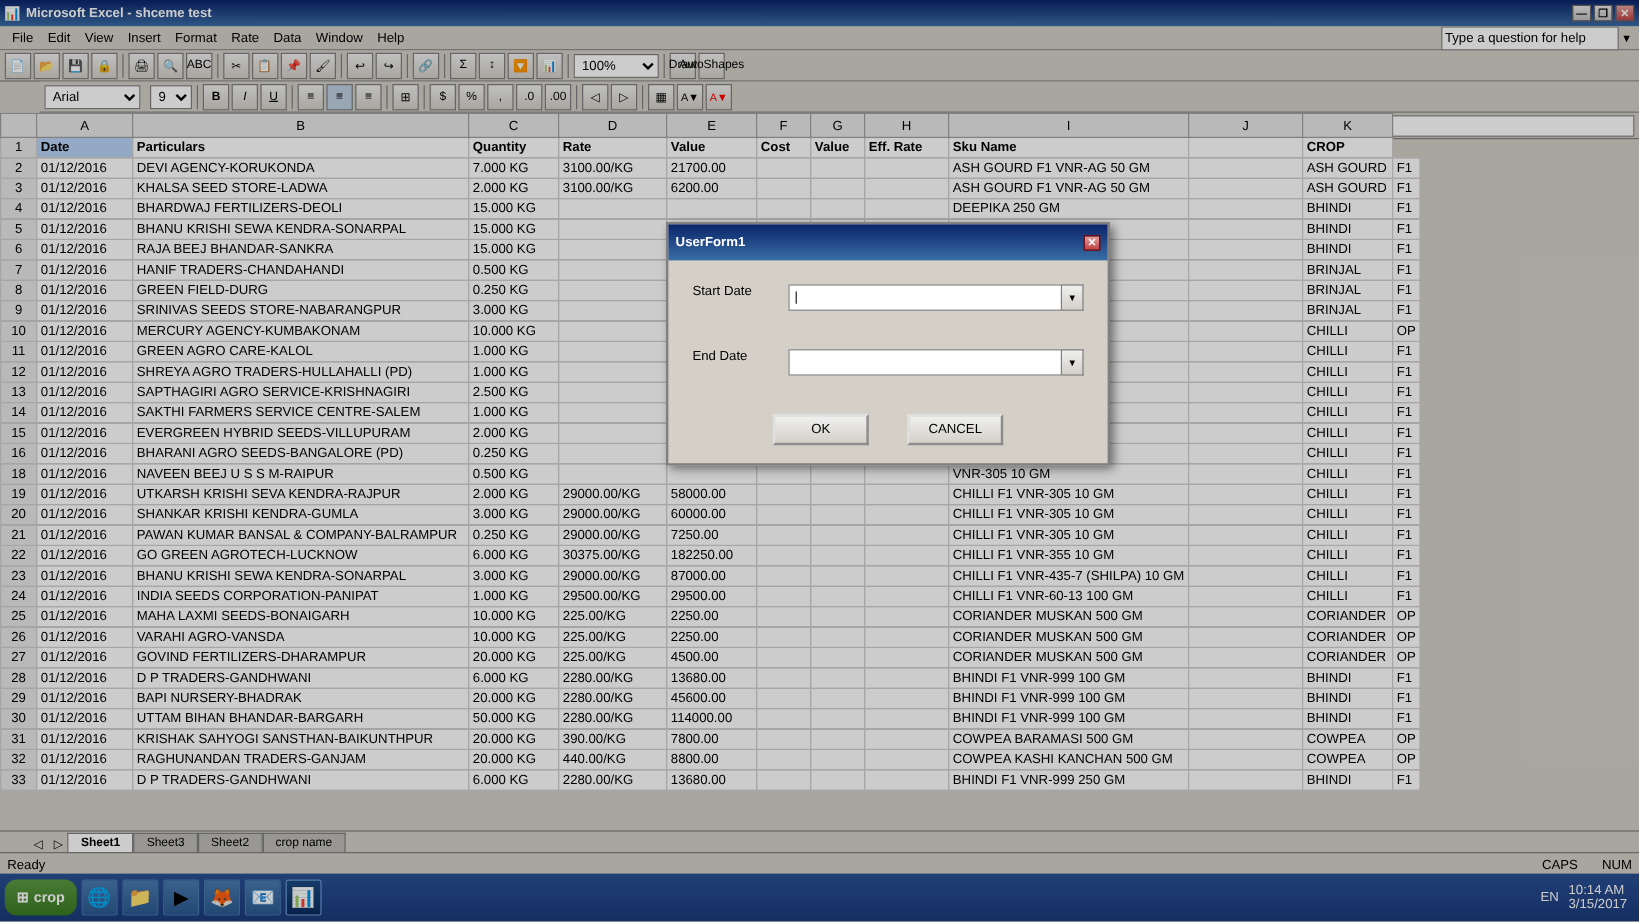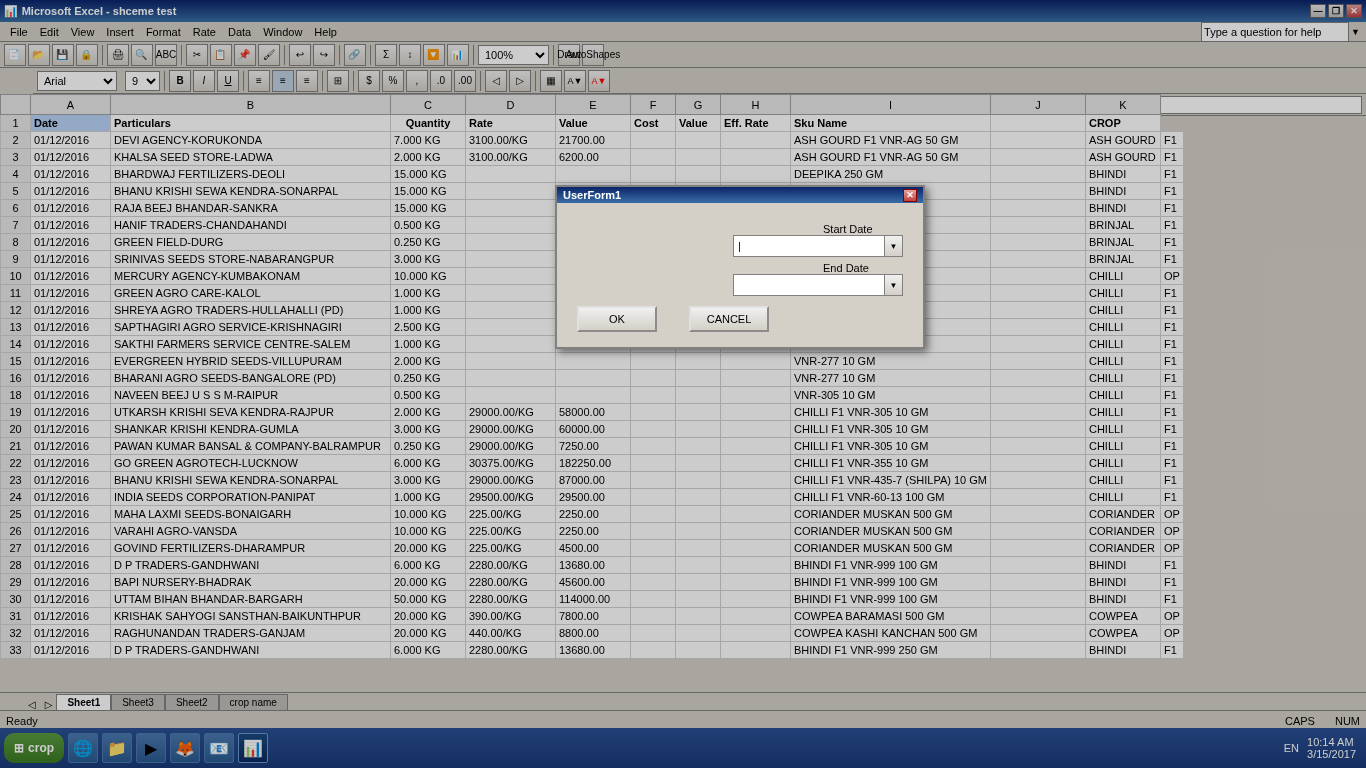--- a/index.html
+++ b/index.html
@@ -138,43 +138,42 @@
       border: 2px solid #808080;
       box-shadow: 3px 3px 8px rgba(0,0,0,0.5);
       width: 370px;
       position: absolute;
       top: 185px;
       left: 555px;
     }
     .modal-title-bar {
       background: linear-gradient(to bottom, #0a246a, #3a6ea5);
       color: white;
-      height: 16px;
+      height: 30px;
       display: flex;
       align-items: center;
       justify-content: space-between;
       padding: 0 6px;
       font-size: 11px;
       font-weight: bold;
     }
     .modal-close-btn {
       width: 14px; height: 13px;
       background: linear-gradient(to bottom, #e8a0a0, #c04040);
       border: 1px solid #800000;
       display: flex; align-items: center; justify-content: center;
       font-size: 9px; color: white; cursor: pointer;
     }
     .modal-body {
       padding: 20px 20px 15px 20px;
     }
     .modal-field {
       display: flex;
-      align-items: flex-end;
-      margin-bottom: 5px;
-      flex-direction: column;
+      align-items: flex-start;
+      margin-bottom: 32px;
     }
     .modal-label {
       width: 80px;
       font-size: 11px;
     }
     .modal-input-wrap {
       flex: 1;
       position: relative;
       display: flex;
     }
@@ -190,20 +189,21 @@
       width: 18px; height: 22px;
       background: linear-gradient(to bottom, #f0f0f0, #d4d0c8);
       border: 1px solid #808080;
       border-left: none;
       cursor: pointer;
       display: flex; align-items: center; justify-content: center;
       font-size: 8px;
     }
     .modal-buttons {
       display: flex;
+      justify-content: center;
       gap: 32px;
       margin-top: 10px;
     }
     .modal-btn {
       width: 80px; height: 26px;
       background: linear-gradient(to bottom, #f0f0f0, #d4d0c8);
       border: 2px outset #e0e0e0;
       font-size: 11px;
       cursor: pointer;
       display: flex; align-items: center; justify-content: center;
@@ -437,21 +437,21 @@
         <th>I</th>
         <th>J</th>
         <th>K</th>
       </tr>
     </thead>
     <tbody id="grid-body">
       <tr>
         <td class="row-header">1</td>
         <td class="selected-cell" style="font-weight:bold;">Date</td>
         <td style="font-weight:bold;">Particulars</td>
-        <td style="font-weight:bold;text-align:center;">Quantity</td>
+        <td style="font-weight:bold;">Quantity</td>
         <td style="font-weight:bold;">Rate</td>
         <td style="font-weight:bold;">Value</td>
         <td style="font-weight:bold;">Cost</td>
         <td style="font-weight:bold;">Value</td>
         <td style="font-weight:bold;">Eff. Rate</td>
         <td style="font-weight:bold;">Sku Name</td>
         <td style="font-weight:bold;"></td>
         <td style="font-weight:bold;">CROP</td>
       </tr>
     <tr>

